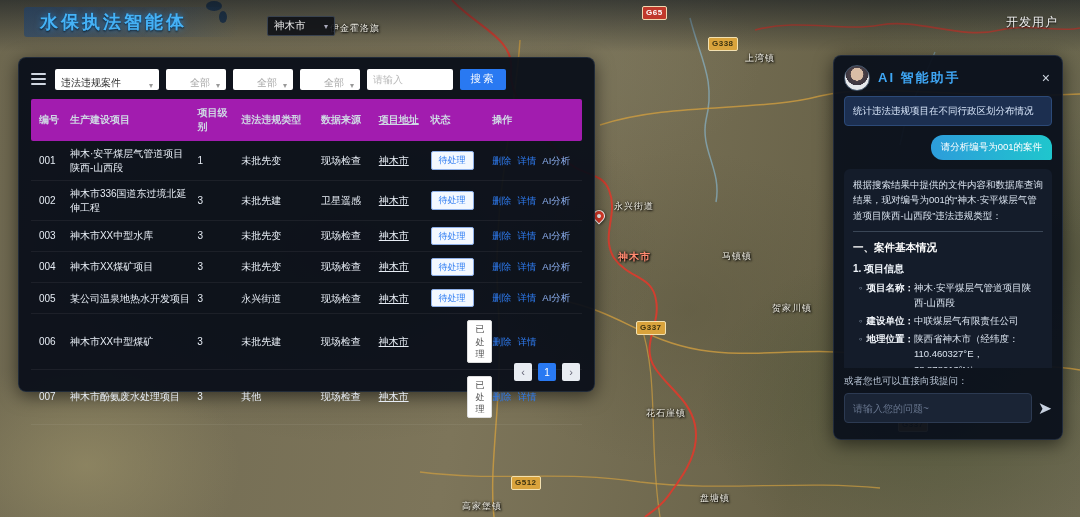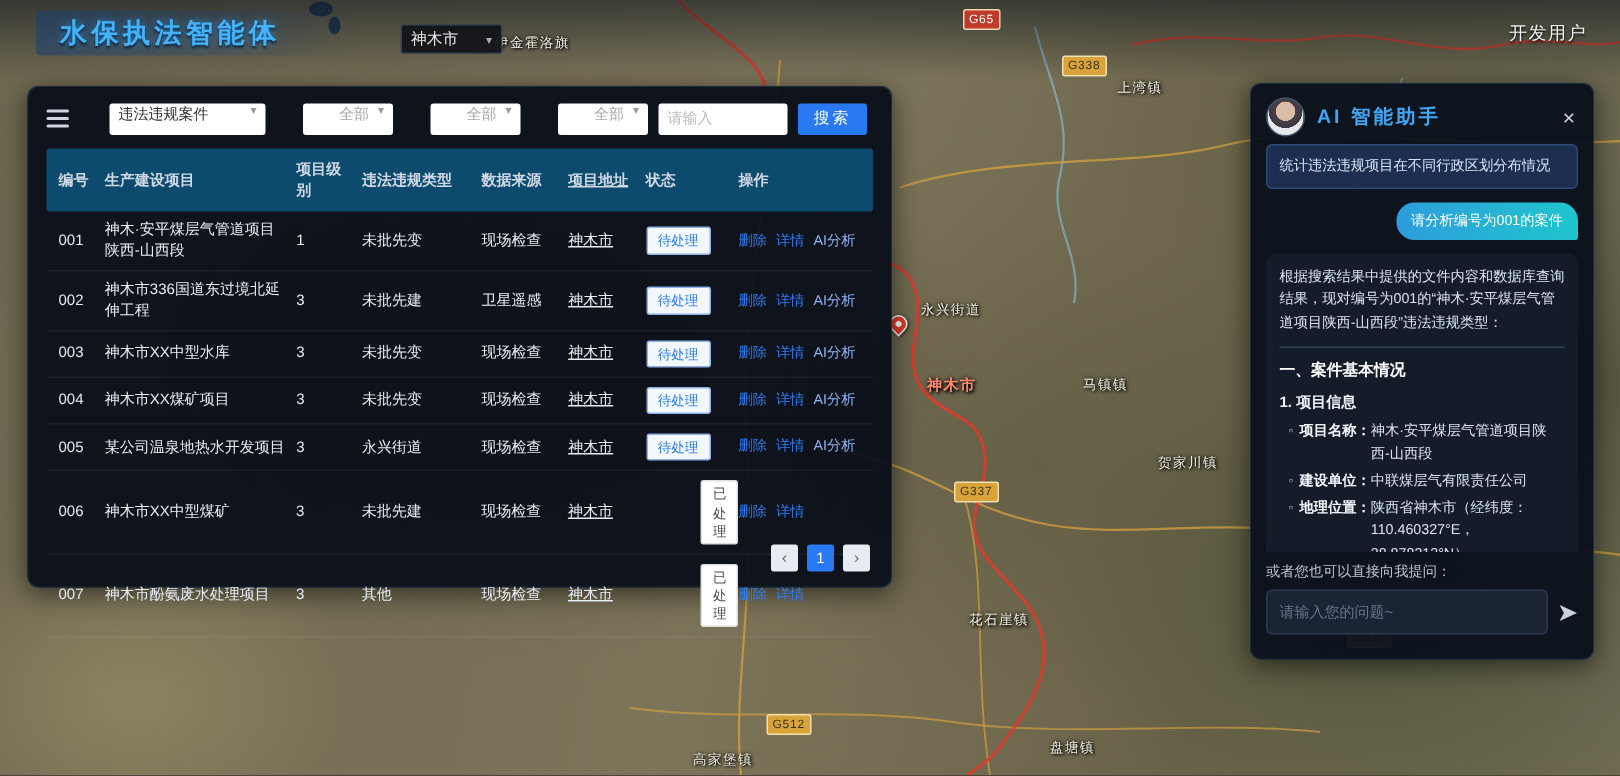--- a/index.html
+++ b/index.html
@@ -16,21 +16,21 @@
       radial-gradient(420px 260px at 32% 48%, rgba(58,58,44,.38), transparent 75%),
       radial-gradient(300px 220px at 64% 60%, rgba(88,84,60,.45), transparent 72%),
       radial-gradient(260px 200px at 97% 50%, rgba(60,66,44,.5), transparent 75%),
       linear-gradient(100deg,#6e6850,#7d755a 45%,#696349 75%,#6f6b53);}
   .map-shade-top{position:absolute;left:0;top:0;width:100%;height:52px;
     background:linear-gradient(180deg,rgba(8,16,26,.55),rgba(8,16,26,0));}
   .map-lines{position:absolute;inset:0;}
   .map-label{position:absolute;font-size:9px;color:#f2f0e6;white-space:nowrap;
     text-shadow:0 0 3px #000,1px 1px 2px #000;letter-spacing:1px;}
   .map-label.red{color:#ff8a70;font-size:10px;font-weight:bold;}
-  .road-badge{position:absolute;font-size:8px;font-weight:normal;line-height:1;
+  .road-badge{position:absolute;font-size:8px;font-weight:bold;line-height:1;
     padding:2px 3px;border-radius:2px;letter-spacing:.5px;}
   .road-badge.g-yellow{background:#d9a33c;color:#3c3210;border:1px solid #f2e0b0;}
   .road-badge.g-red{background:#c0392b;color:#fff;border:1px solid #f0d9b0;}
   .map-pin{position:absolute;width:12px;height:12px;background:#e33c2a;border-radius:50% 50% 50% 0;
     transform:rotate(-45deg);border:1px solid #fff;box-shadow:0 1px 3px rgba(0,0,0,.6);}
   .map-pin::after{content:"";position:absolute;left:3px;top:3px;width:4px;height:4px;border-radius:50%;background:#fff;}
 
   
   .title-box{position:absolute;left:24px;top:7px;width:215px;height:30px;display:flex;align-items:center;
     padding-left:16px;background:linear-gradient(90deg,rgba(24,64,116,.55),rgba(24,64,116,.18) 70%,rgba(24,64,116,0));
@@ -45,34 +45,34 @@
   .user-label{position:absolute;right:22px;top:14px;font-size:12px;color:#f2f2f2;
     text-shadow:0 1px 2px #000;letter-spacing:1px;cursor:pointer;}
 
   
   .case-panel{position:absolute;left:18px;top:57px;width:577px;height:335px;
     background:rgba(8,14,24,.94);border:1px solid rgba(80,100,130,.28);border-radius:8px;
     box-shadow:0 4px 18px rgba(0,0,0,.55);padding:8px 12px;}
   .filter-bar{display:flex;align-items:center;gap:7px;height:26px;}
   .menu-icon{width:15px;height:12px;display:flex;flex-direction:column;justify-content:space-between;cursor:pointer;margin-right:2px;}
   .menu-icon i{display:block;height:2px;background:#cfd6e0;border-radius:1px;}
-  .sel{height:21px;background:#fff;border-radius:2px;display:flex;align-items:flex-start;
-    justify-content:space-between;padding:0 6px;font-size:10px;color:#333;cursor:pointer;margin-left:18px;}
+  .sel{height:21px;background:#fff;border-radius:2px;display:flex;align-items:flex-end;
+    justify-content:space-between;padding:0 6px;font-size:10px;color:#333;cursor:pointer;}
   .sel .chev{font-size:8px;color:#999;margin-left:4px;}
   .sel.placeholder{color:#a9a9a9;padding-left:24px;}
   .sel.w-big{width:104px;}.sel.w-sm{width:60px;}
   .filter-input{height:21px;width:86px;background:#fff;border:none;border-radius:2px;
     font-size:10px;padding:0 6px;color:#333;}
   .filter-input::placeholder{color:#bbb;}
   .search-btn{height:21px;width:46px;background:#2979f2;color:#fff;font-size:10.5px;
     border:none;border-radius:2px;cursor:pointer;letter-spacing:2px;}
 
   .tbl{margin-top:7px;}
   .tr{display:flex;align-items:center;}
-  .thead{background:#0c4a6e;border-radius:2px;}
+  .thead{background:#a21caf;border-radius:2px;}
   .th{font-size:10px;font-weight:bold;color:#cfd8e4;padding:7px 3px;}
   .td{font-size:10px;color:#e6ecf4;padding:6px 3px;line-height:1.35;}
   .tbody .tr{border-bottom:1px solid rgba(255,255,255,.06);}
   .c0{width:36px;padding-left:8px;}
   .c1{width:128px;}
   .c2{width:44px;}
   .c3{width:80px;}
   .c4{width:58px;}
   .c5{width:52px;text-decoration:underline;}
   .c6{width:62px;}

